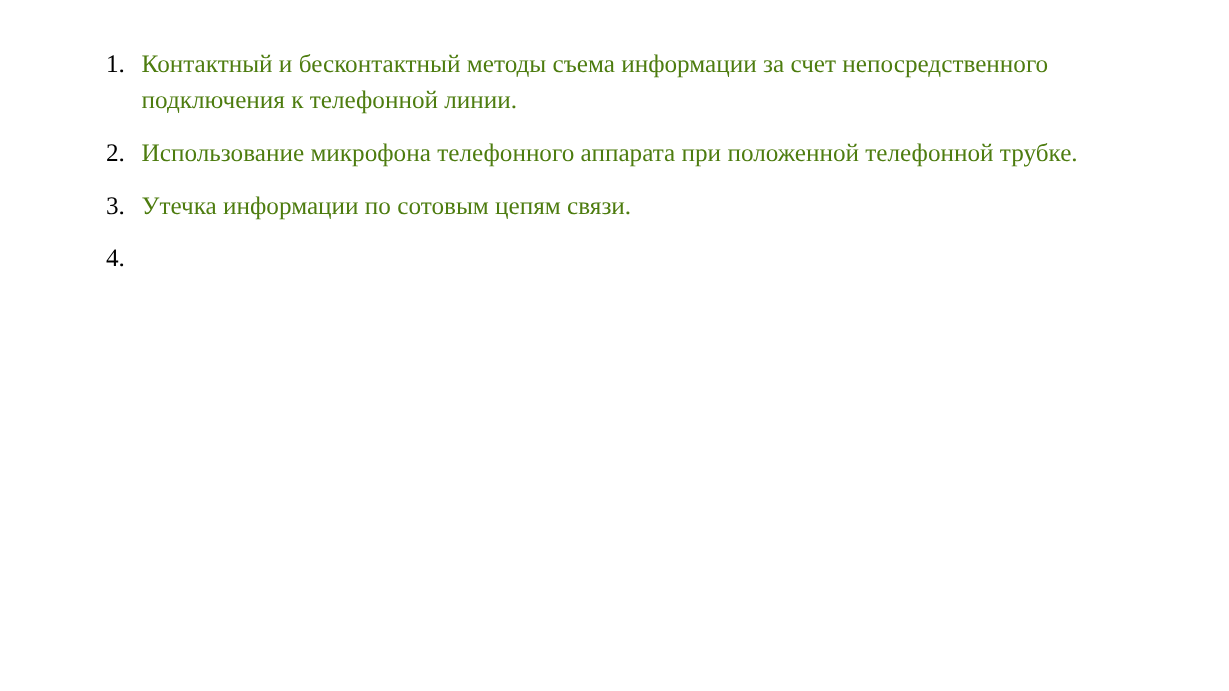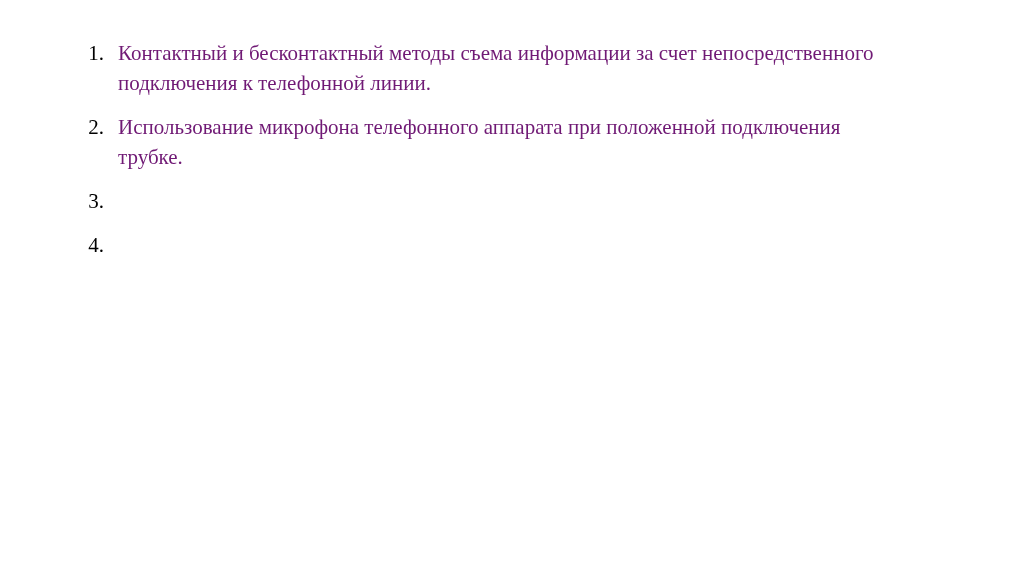--- a/index.html
+++ b/index.html
@@ -38,37 +38,38 @@
     padding-right: 14px;
     font-size: 21px;
     line-height: 30px;
     color: #000000;
     box-sizing: border-box;
   }
   .item-text {
     flex: 1 1 auto;
     font-size: 21px;
     line-height: 30px;
-    color: #701a75;
+    color: #4d7c0f;
     max-width: 790px;
   }
 </style>
 </head>
 <body>
 
 <div class="slide">
   <ol class="numbered-list">
     <li>
       <span class="item-marker">1.</span>
       <span class="item-text">Контактный и бесконтактный методы съема информации за счет непосредственного подключения к телефонной линии.</span>
     </li>
     <li>
       <span class="item-marker">2.</span>
-      <span class="item-text">Использование микрофона телефонного аппарата при положенной подключения трубке.</span>
+      <span class="item-text">Использование микрофона телефонного аппарата при положенной телефонной трубке.</span>
     </li>
     <li>
       <span class="item-marker">3.</span>
+      <span class="item-text">Утечка информации по сотовым цепям связи.</span>
     </li>
     <li>
       <span class="item-marker">4.</span>
     </li>
   </ol>
 </div>
 
 </body></html>

